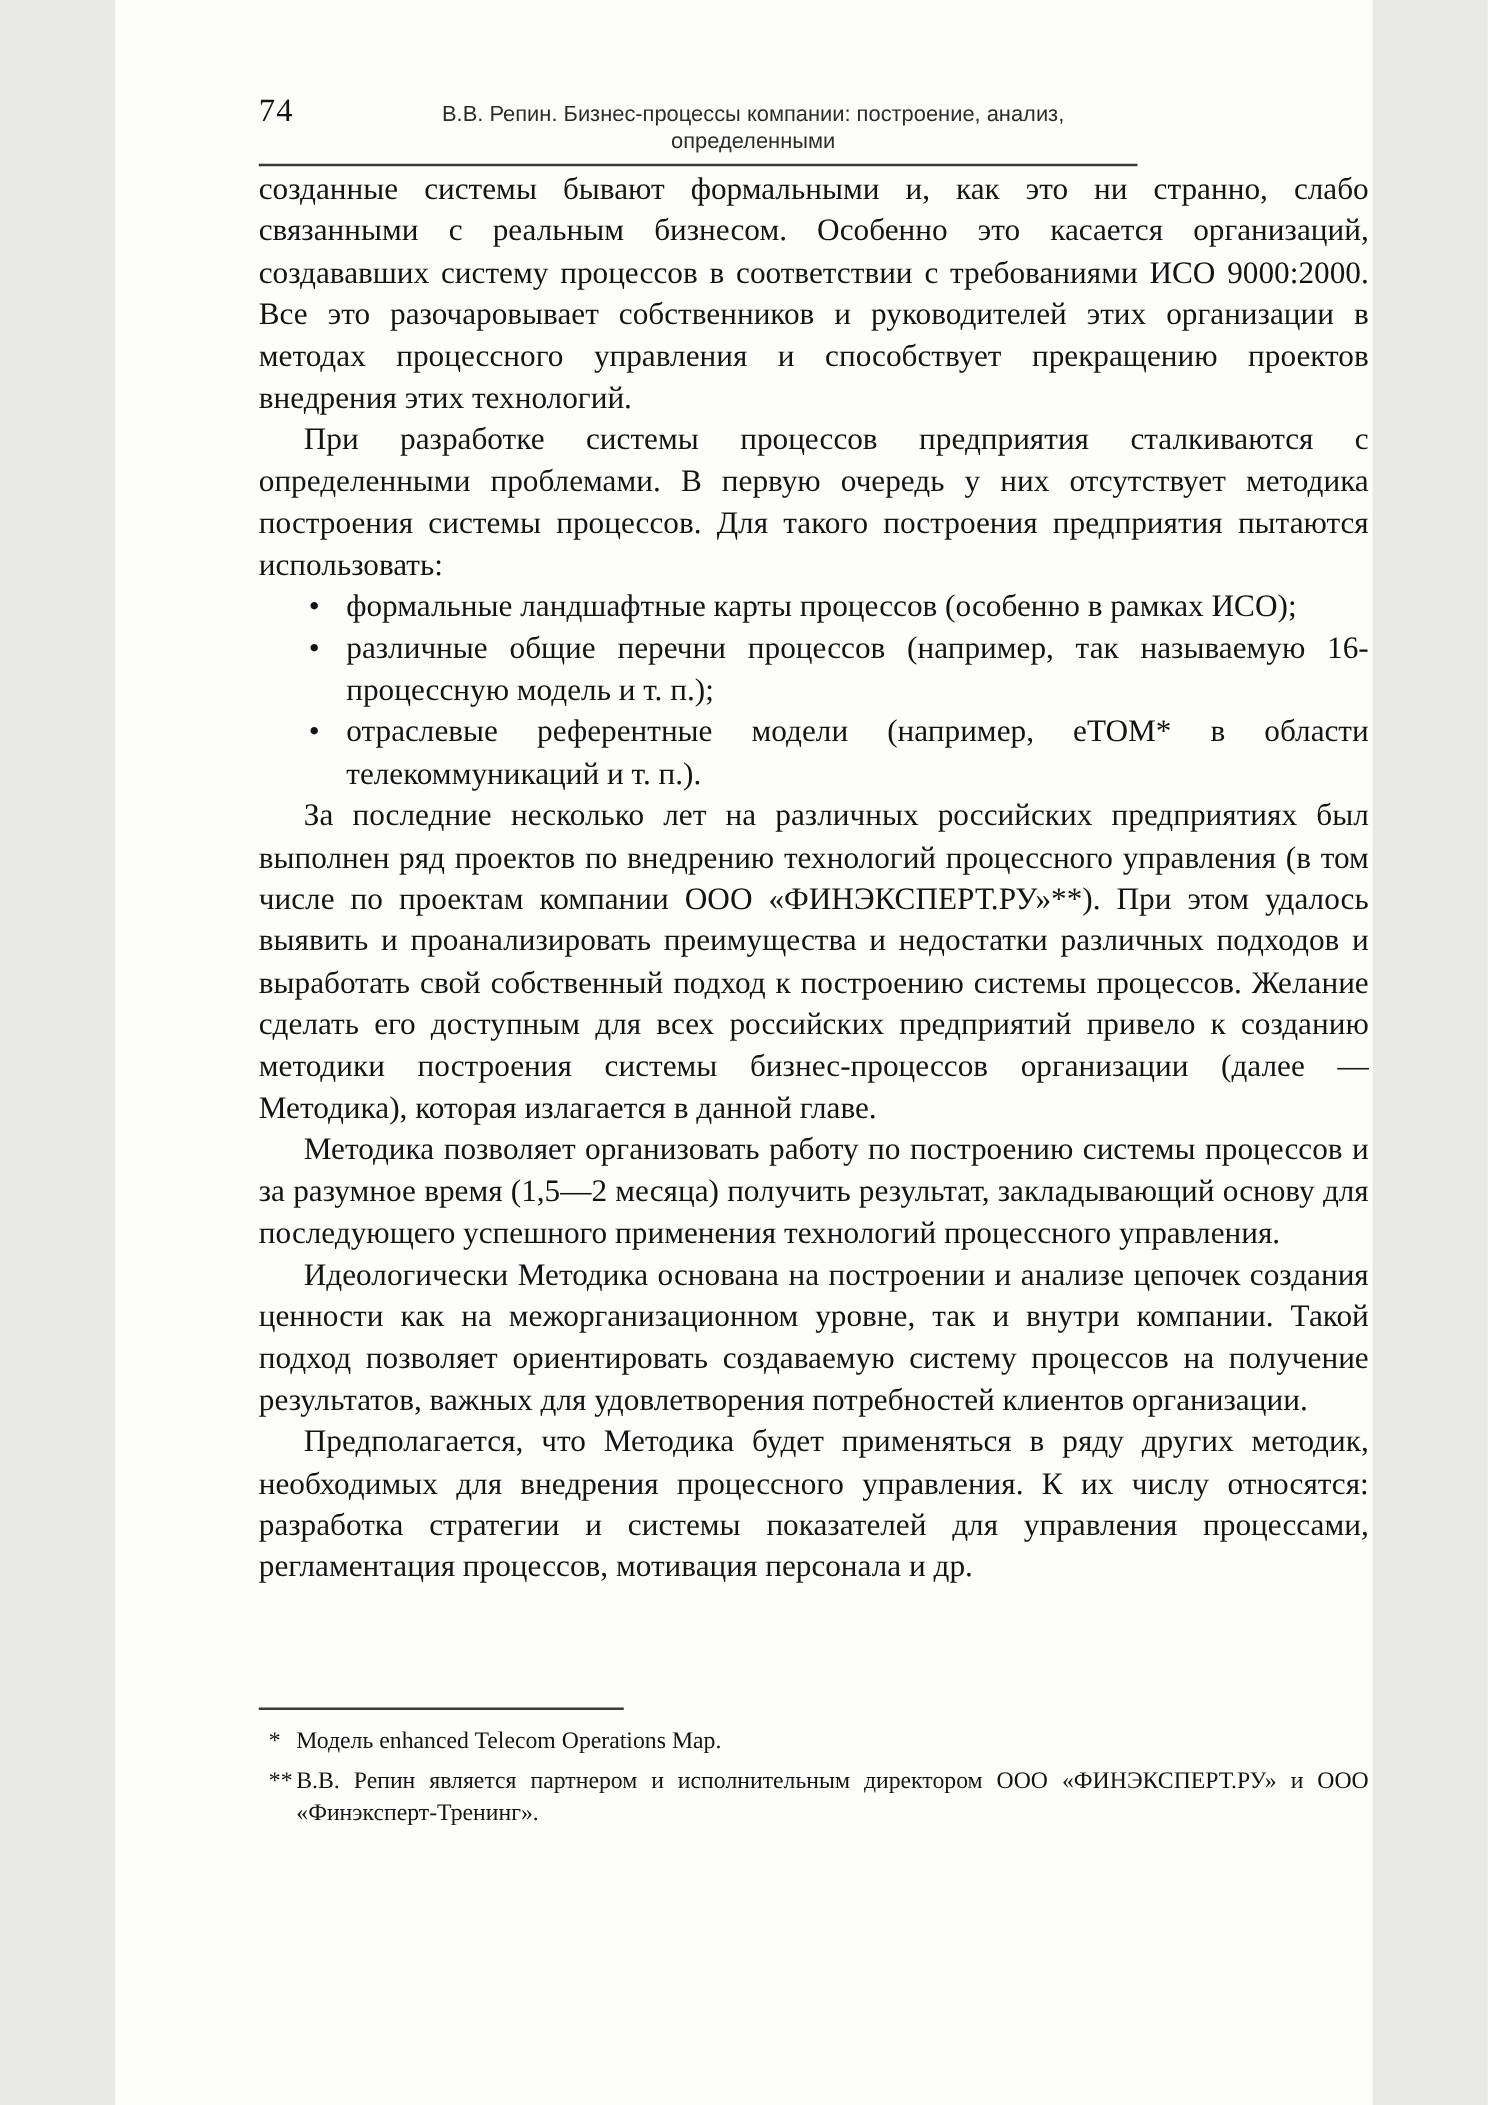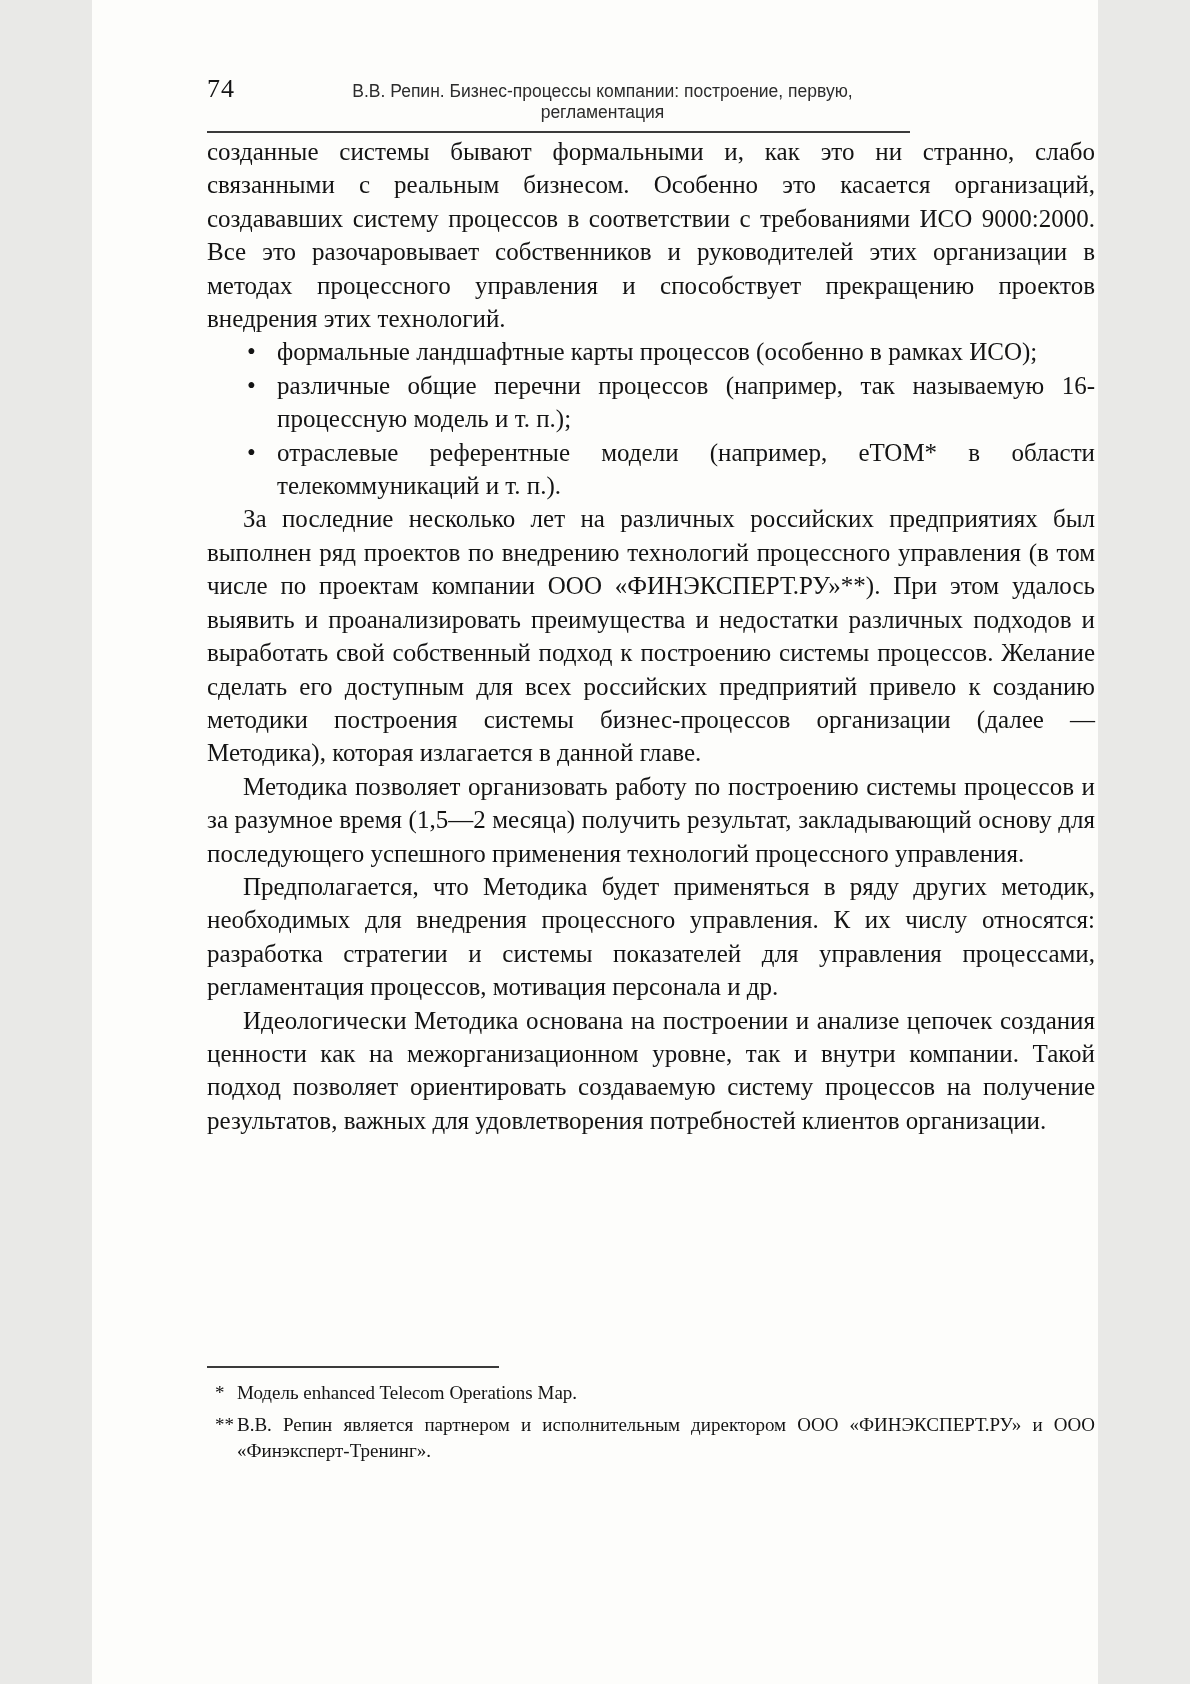--- a/index.html
+++ b/index.html
@@ -98,43 +98,44 @@
     flex: 1 1 auto;
   }
 </style>
 </head>
 <body>
 
 <div class="page">
 
   <div class="header">
     <span class="page-number">74</span>
-    <span class="running-title">В.В. Репин. Бизнес-процессы компании: построение, первую, регламентация</span>
+    <span class="running-title">В.В. Репин. Бизнес-процессы компании: построение, анализ, определенными</span>
   </div>
 
   <div class="body-block">
     <p class="para no-indent">созданные системы бывают формальными и, как это ни странно, слабо связанными с реальным бизнесом. Особенно это касается организаций, создававших систему процессов в соответствии с требованиями ИСО 9000:2000. Все это разочаровывает собственников и руководителей этих организации в методах процессного управления и способствует прекращению проектов внедрения этих технологий.</p>
+    <p class="para">При разработке системы процессов предприятия сталкиваются с определенными проблемами. В первую очередь у них отсутствует методика построения системы процессов. Для такого построения предприятия пытаются использовать:</p>
 
     <div class="bullet-item">
       <span class="bullet-marker">•</span>
       <span class="bullet-text">формальные ландшафтные карты процессов (особенно в рамках ИСО);</span>
     </div>
     <div class="bullet-item">
       <span class="bullet-marker">•</span>
       <span class="bullet-text">различные общие перечни процессов (например, так называемую 16-процессную модель и т. п.);</span>
     </div>
     <div class="bullet-item">
       <span class="bullet-marker">•</span>
       <span class="bullet-text">отраслевые референтные модели (например, eTOM* в области телекоммуникаций и т. п.).</span>
     </div>
 
     <p class="para">За последние несколько лет на различных российских предприятиях был выполнен ряд проектов по внедрению технологий процессного управления (в том числе по проектам компании ООО «ФИНЭКСПЕРТ.РУ»**). При этом удалось выявить и проанализировать преимущества и недостатки различных подходов и выработать свой собственный подход к построению системы процессов. Желание сделать его доступным для всех российских предприятий привело к созданию методики построения системы бизнес-процессов организации (далее — Методика), которая излагается в данной главе.</p>
     <p class="para">Методика позволяет организовать работу по построению системы процессов и за разумное время (1,5—2 месяца) получить результат, закладывающий основу для последующего успешного применения технологий процессного управления.</p>
+    <p class="para">Идеологически Методика основана на построении и анализе цепочек создания ценности как на межорганизационном уровне, так и внутри компании. Такой подход позволяет ориентировать создаваемую систему процессов на получение результатов, важных для удовлетворения потребностей клиентов организации.</p>
     <p class="para">Предполагается, что Методика будет применяться в ряду других методик, необходимых для внедрения процессного управления. К их числу относятся: разработка стратегии и системы показателей для управления процессами, регламентация процессов, мотивация персонала и др.</p>
-    <p class="para">Идеологически Методика основана на построении и анализе цепочек создания ценности как на межорганизационном уровне, так и внутри компании. Такой подход позволяет ориентировать создаваемую систему процессов на получение результатов, важных для удовлетворения потребностей клиентов организации.</p>
   </div>
 
   <div class="footnote-block">
     <div class="footnote-rule"></div>
     <div class="footnote">
       <span class="fn-marker">*</span>
       <span class="fn-text">Модель enhanced Telecom Operations Map.</span>
     </div>
     <div class="footnote">
       <span class="fn-marker">**</span>

